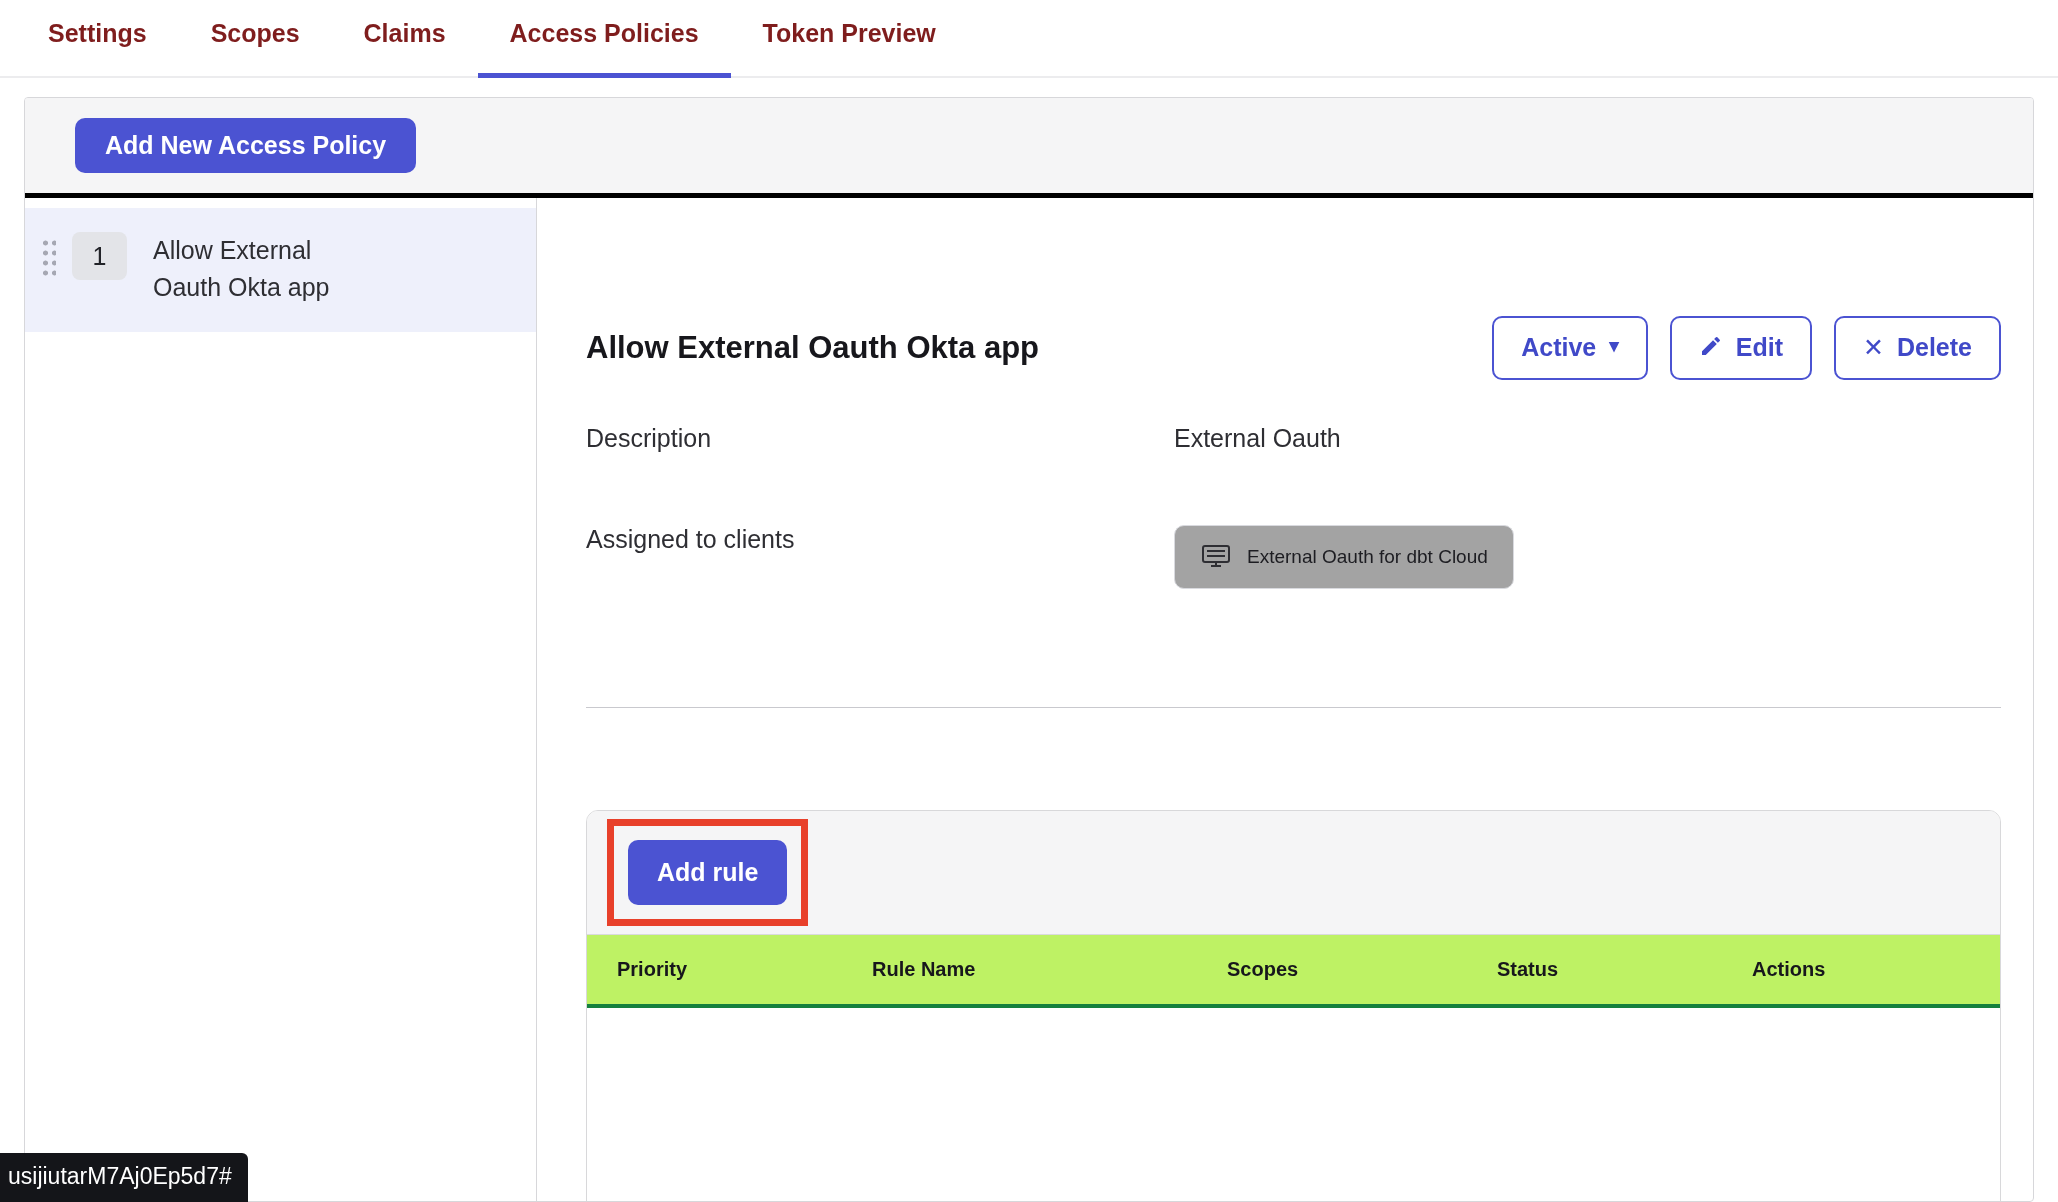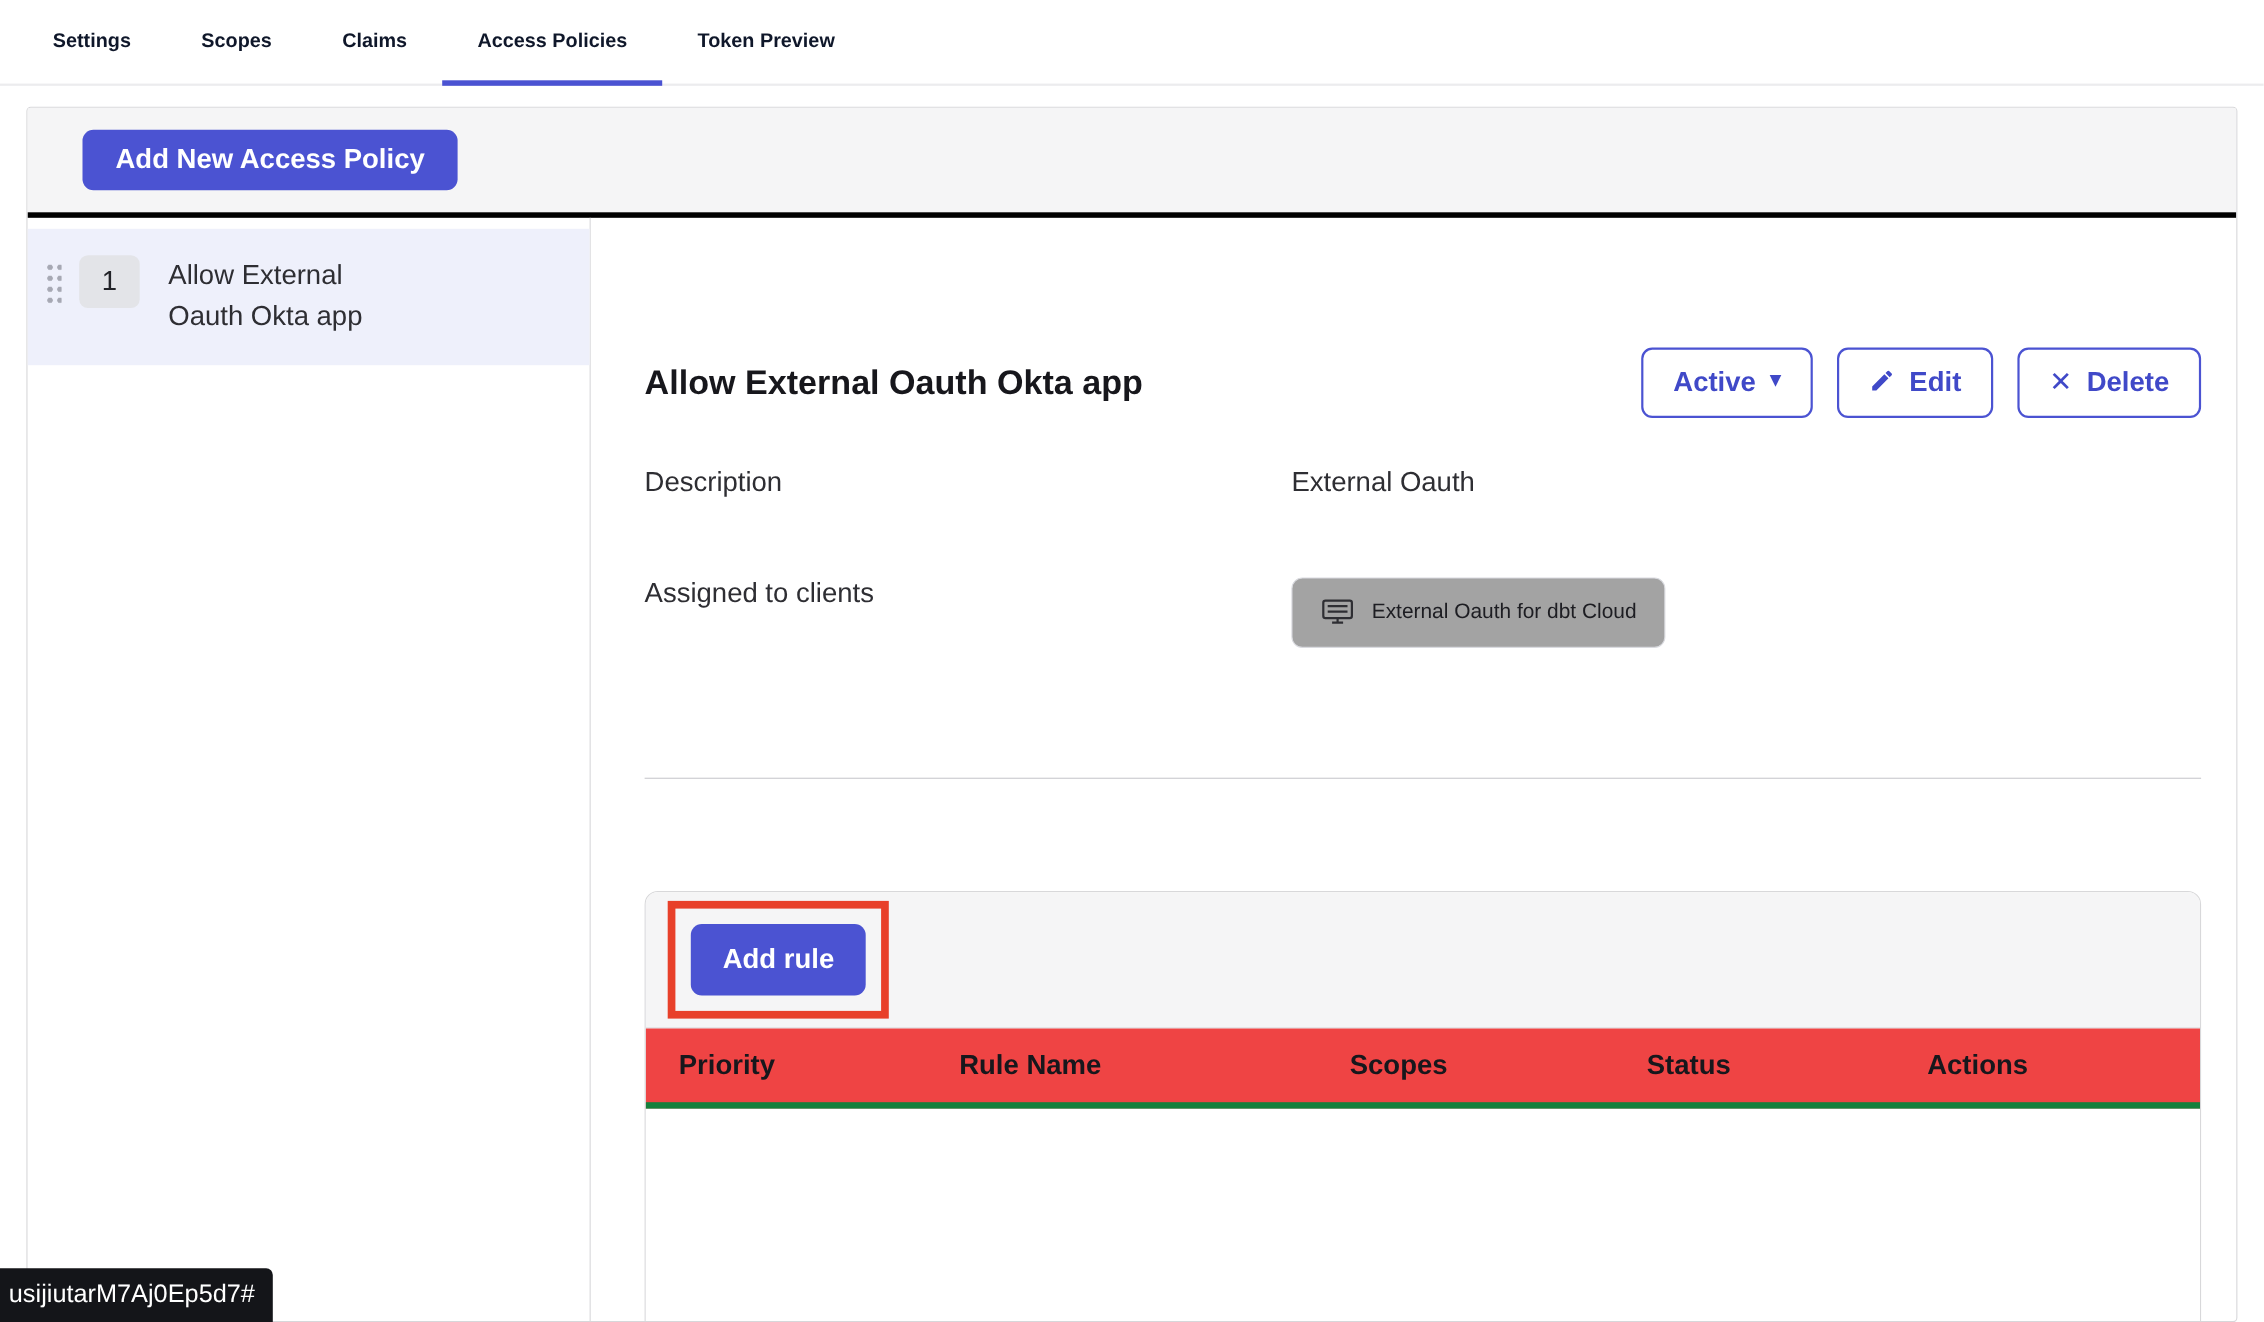--- a/index.html
+++ b/index.html
@@ -14,23 +14,23 @@
   
   .tabbar {
     display: flex;
     align-items: flex-end;
     height: 78px;
     padding-left: 16px;
     border-bottom: 2px solid #ececee;
   }
   .tab {
     position: relative;
-    font-size: 18px;
+    font-size: 25px;
     font-weight: 700;
-    color: #0f172a;
+    color: #7f1d1d;
     padding: 0 32px 28px 32px;
     cursor: pointer;
     white-space: nowrap;
   }
   .tab.active::after {
     content: "";
     position: absolute;
     left: 0; right: 0; bottom: -2px;
     height: 5px;
     background: #4b53d2;
@@ -182,23 +182,23 @@
     line-height: 0;
   }
   .add-rule-btn { padding: 18px 29px; }
 
   .rules-table-header {
     display: grid;
     grid-template-columns: 255px 355px 270px 255px 1fr;
     padding-left: 30px;
     height: 73px;
     align-items: center;
-    background: #ef4444;
-    border-bottom: 6px solid #15803d;
-    font-size: 25px;
+    background: #bef264;
+    border-bottom: 4px solid #15803d;
+    font-size: 20px;
     font-weight: 700;
     color: #17171c;
   }
   .rules-table-body { height: 205px; background: #fff; }
 
   
   .url-tooltip {
     position: absolute;
     left: 0;
     bottom: 0;

